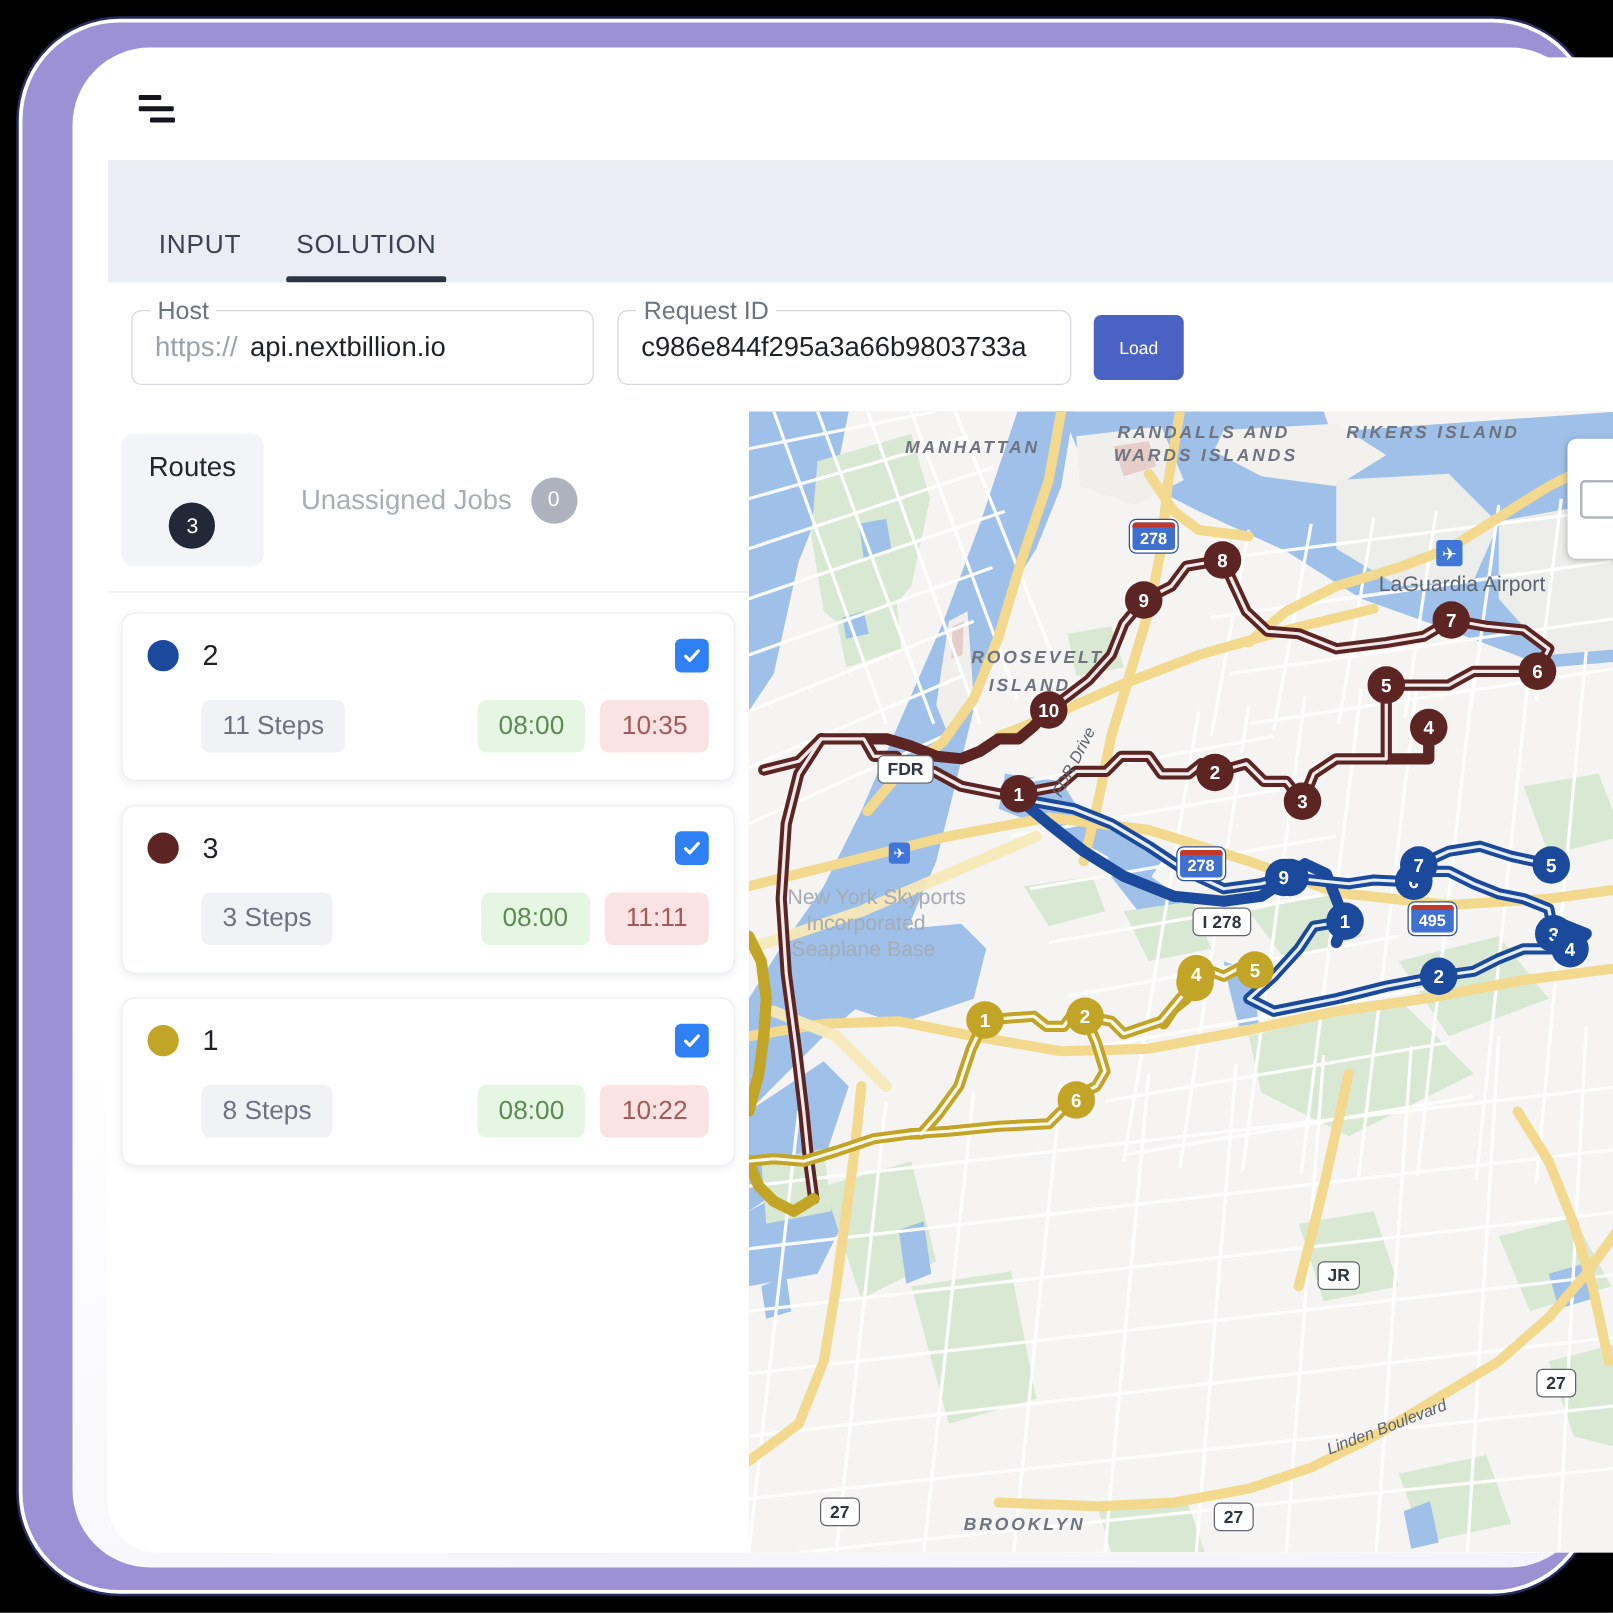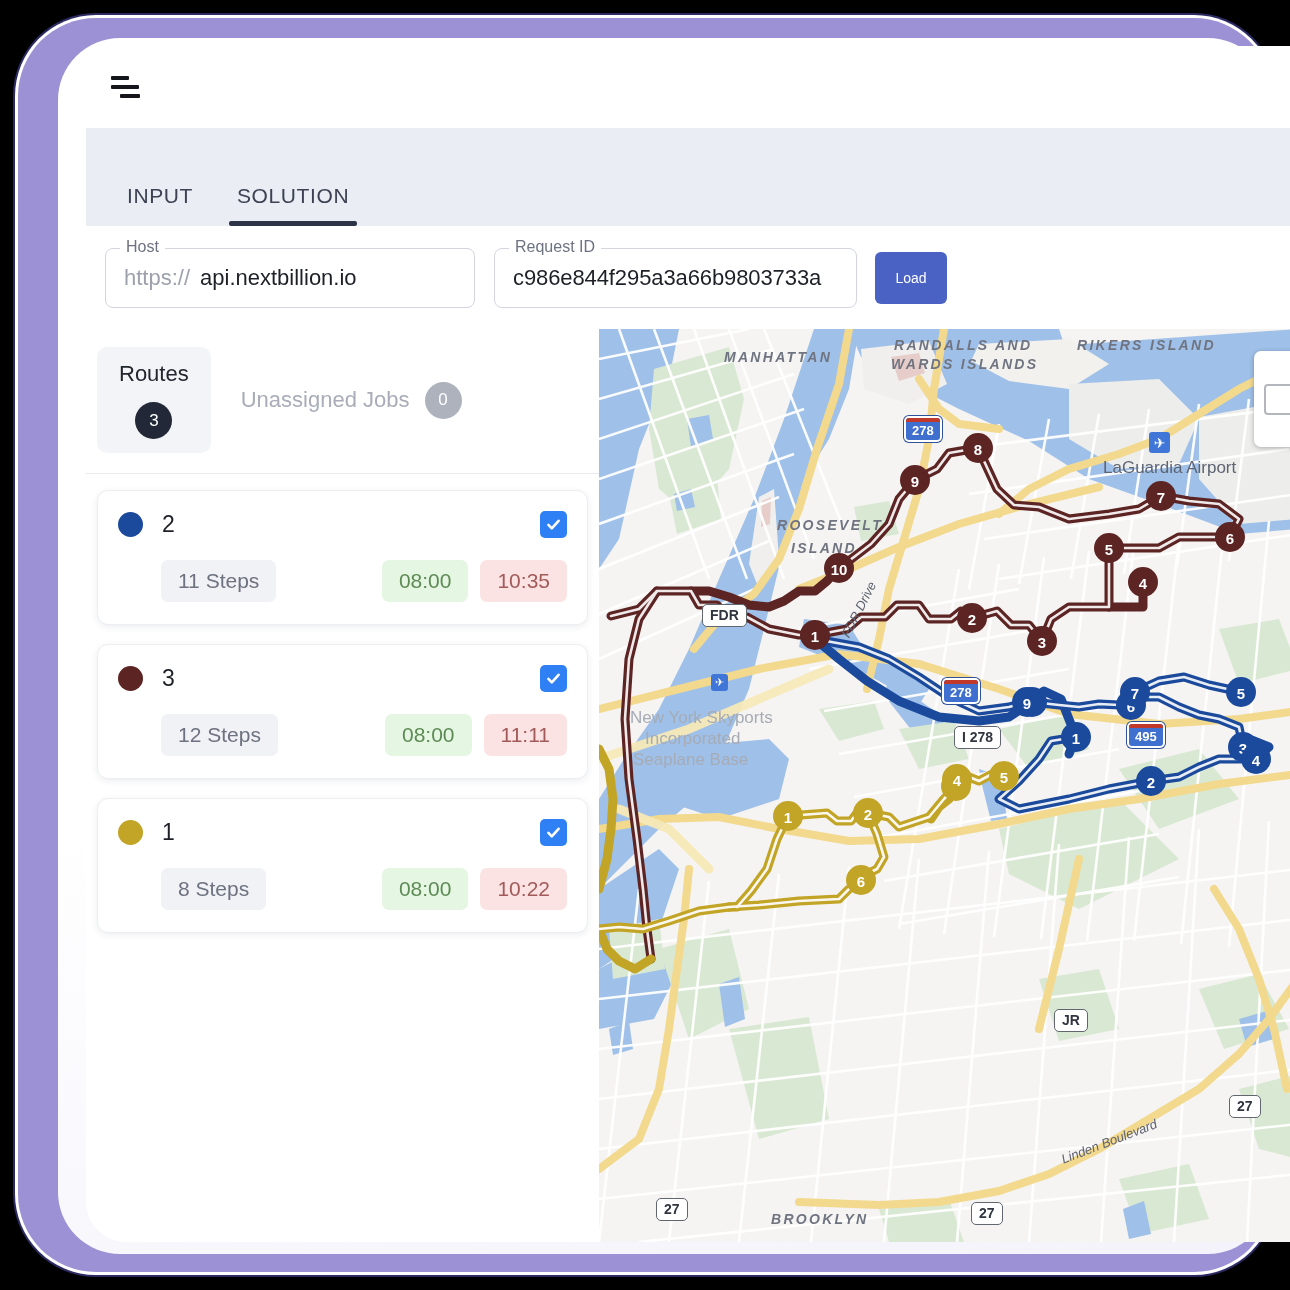--- a/index.html
+++ b/index.html
@@ -117,21 +117,21 @@
     padding: 0 18px;
     background: #ffffff;
   }
   .field.host { width: 370px; }
   .field.reqid { width: 363px; margin-left: 19px; }
   .field-legend {
     position: absolute;
     top: -11px; left: 14px;
     background: #ffffff;
     padding: 0 6px;
-    font-size: 16px;
+    font-size: 20px;
     color: #6c7280;
   }
   .field-prefix { font-size: 22px; color: #9ca1ac; margin-right: 10px; }
   .field-value  { font-size: 22px; color: #1d2027; }
   .field-value.mono { letter-spacing: -0.1px; }
 
   .load-btn {
     margin-left: 18px;
     width: 72px; height: 52px;
     background: #4a62c4;
@@ -410,21 +410,21 @@
           <div class="route-card-top">
             <span class="route-dot" id="dot1" style="background: rgb(93, 36, 36);"></span>
             <span class="route-name">3</span>
             <span class="chk">
               <svg width="17" height="17" viewBox="0 0 17 17">
                   <path d="M3.4 8.9 L6.8 12.3 L13.6 4.8" fill="none" stroke="#fff" stroke-width="2.6" stroke-linecap="round" stroke-linejoin="round"></path>
                 </svg>
             </span>
           </div>
           <div class="route-card-bottom">
-            <span class="pill steps">12 Steps</span>
+            <span class="pill steps">3 Steps</span>
             <span class="pill start">08:00</span>
             <span class="pill end">11:11</span>
           </div>
         </div>
 
         <div class="route-card">
           <div class="route-card-top">
             <span class="route-dot" id="dot2" style="background: rgb(194, 164, 38);"></span>
             <span class="route-name">1</span>
             <span class="chk">

